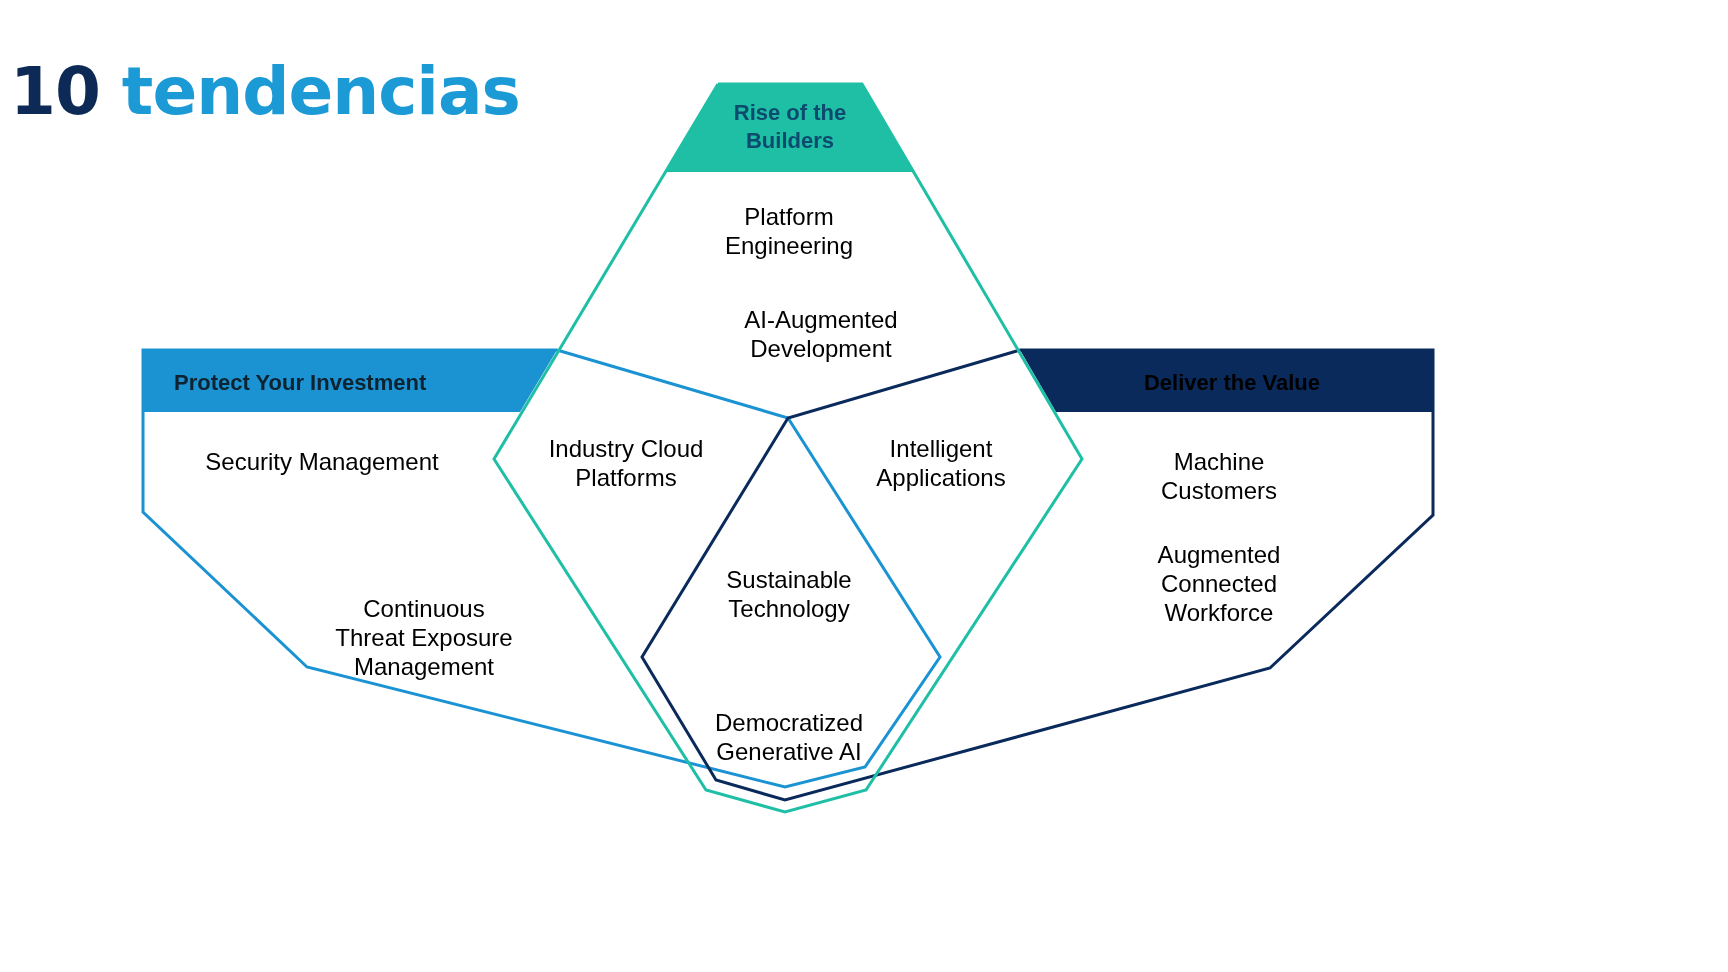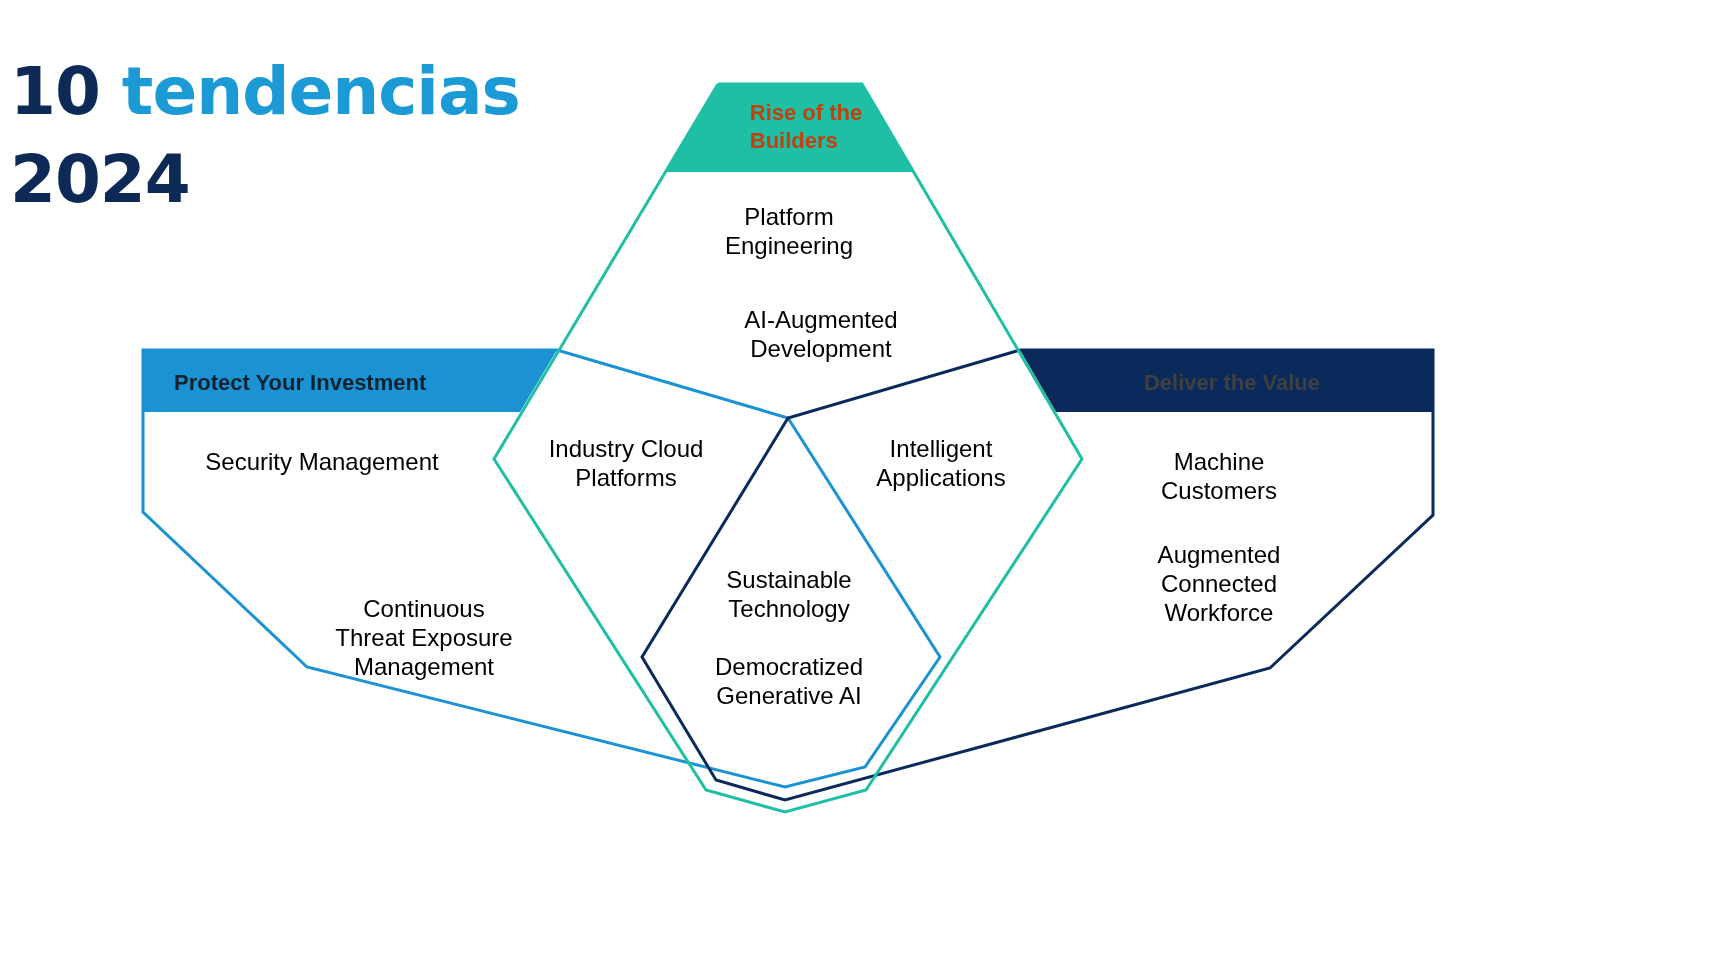--- a/index.html
+++ b/index.html
@@ -2,30 +2,29 @@
 <html><head>
   <meta charset="utf-8">
   <style>
     html, body { margin: 0; padding: 0; background: #ffffff; }
     body { width: 1728px; height: 972px; position: relative; overflow: hidden; font-family: "Liberation Sans", sans-serif; }
     .title { position: absolute; left: 10px; top: 48px; font-family: "DejaVu Sans", sans-serif; font-weight: bold; font-size: 66px; line-height: 88px; color: #0d2a57; letter-spacing: -1px; }
     .title .accent { color: #1c9ad6; margin-top: 12px; }
     svg.diagram { position: absolute; left: 0; top: 0; }
     .label { position: absolute; text-align: center; color: #000000; font-size: 24px; line-height: 29px; font-family: "Liberation Sans", sans-serif; white-space: nowrap; transform: translateX(-50%); }
     .hdr { position: absolute; font-weight: bold; font-size: 22px; line-height: 28px; white-space: nowrap; font-family: "Liberation Sans", sans-serif; }
-    .hdr-builders { left: 790px; top: 99px; transform: translateX(-50%); text-align: left; color: #c2410c; margin-left: 16px; }
+    .hdr-builders { left: 790px; top: 99px; transform: translateX(-50%); text-align: center; color: #0c4a6e; }
     .hdr-protect { left: 174px; top: 369px; color: #0e2230; }
-    .hdr-deliver { left: 1232px; top: 369px; color: #404040; transform: translateX(-50%); }
+    .hdr-deliver { left: 1232px; top: 369px; color: #000000; transform: translateX(-50%); }
   </style>
 </head>
 <body>
 
 <div class="title">
   <div><span>10</span> <span class="accent">tendencias</span></div>
-  <div>2024</div>
 </div>
 
 <svg class="diagram" width="1728" height="972" viewBox="0 0 1728 972">
 
   <polygon points="143,350 557,350 520,412 143,412" fill="#1b93d3"></polygon>
   <polygon points="1020,350 1433,350 1433,412 1056,412" fill="#0a2a5c"></polygon>
   <polygon points="718,84 862,84 915,172 665,172" fill="#1fbfa6"></polygon>
 
   <polyline fill="none" stroke="#1b93d3" stroke-width="3" points="557,350 788,418 940,657 865,767 785,787 307,667 143,512 143,350 557,350"></polyline>
 
@@ -74,16 +73,16 @@
   <div>Platforms</div>
 </div>
 <div class="label" style="left:941px; top:434px;">
   <div>Intelligent</div>
   <div>Applications</div>
 </div>
 <div class="label" style="left:789px; top:565px;">
   <div>Sustainable</div>
   <div>Technology</div>
 </div>
-<div class="label" style="left:789px; top:652px;text-align:center;">
+<div class="label" style="left:789px; top:708px;text-align:center;">
   <div>Democratized</div>
   <div>Generative AI</div>
 </div>
 
 </body></html>

